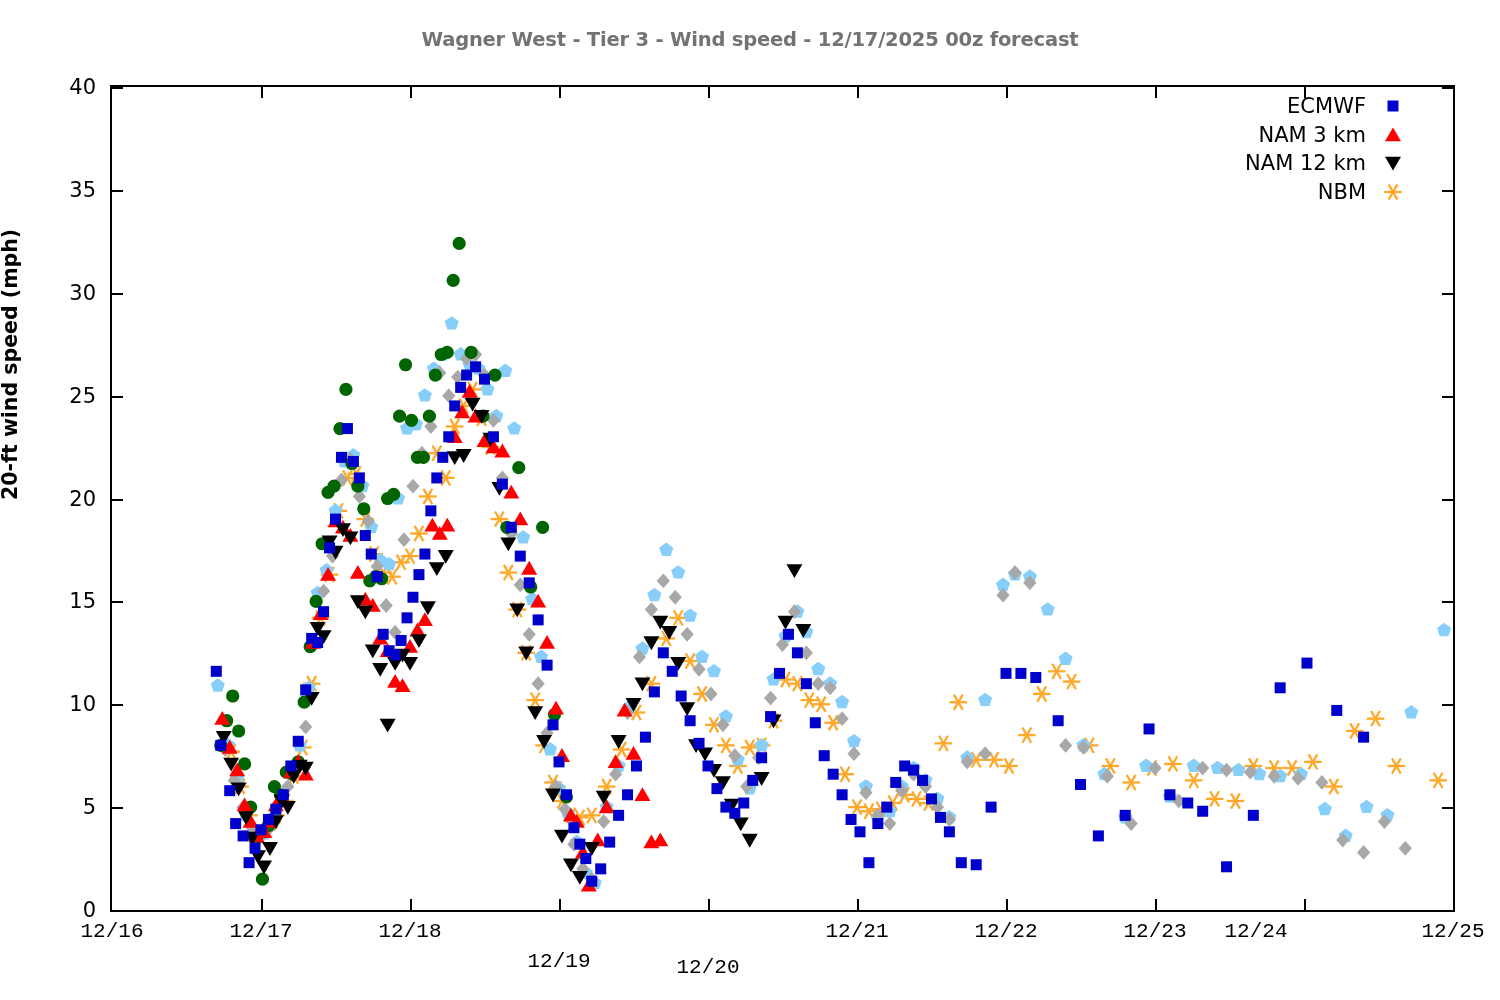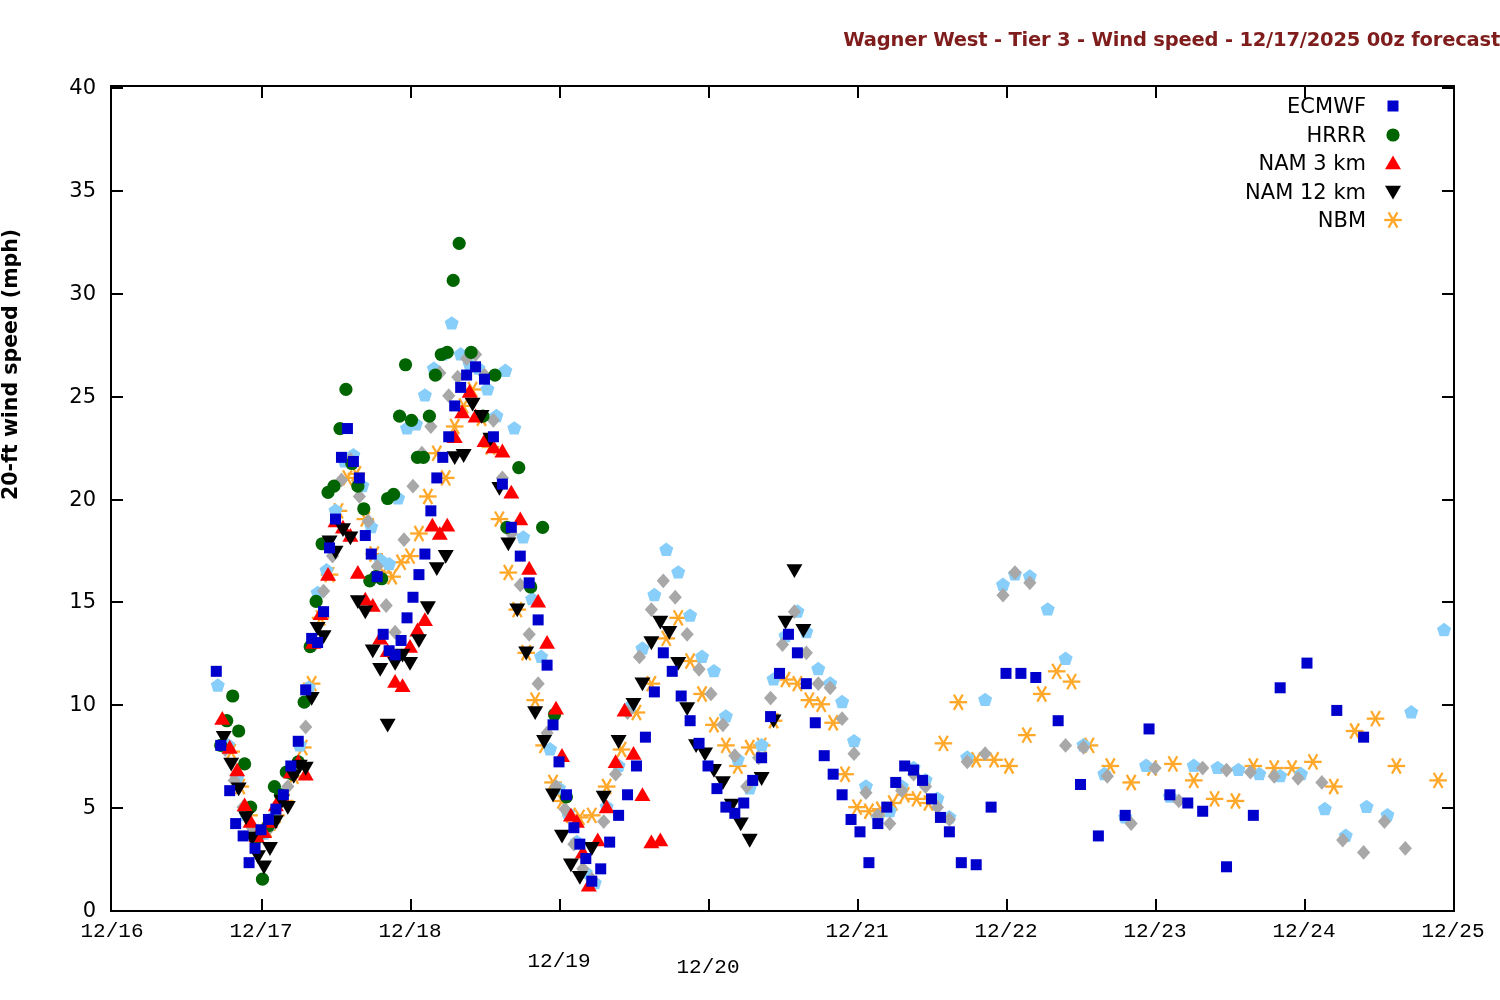--- a/index.html
+++ b/index.html
@@ -1,19 +1,19 @@
 <!DOCTYPE html>
 <html><head>
 <meta charset="utf-8">
 <style>
   html,body{margin:0;padding:0;background:#fff;}
   body{width:1500px;height:1000px;font-family:"DejaVu Sans",sans-serif;overflow:hidden;}
   #root{position:relative;width:1500px;height:1000px;}
-  #title{position:absolute;left:0;top:28px;width:1500px;text-align:right;
-    font-family:"DejaVu Sans",sans-serif;font-weight:bold;font-size:19.5px;color:#7f1d1d;
+  #title{position:absolute;left:0;top:28px;width:1500px;text-align:center;
+    font-family:"DejaVu Sans",sans-serif;font-weight:bold;font-size:19.5px;color:#737373;
     letter-spacing:-0.2px;}
   #plot{position:absolute;left:110px;top:85px;width:1345px;height:827px;
     border:2px solid #000;box-sizing:border-box;background:#fff;}
   #markers{position:absolute;left:0;top:0;width:100%;height:100%;overflow:visible;}
   .ylab{position:absolute;right:1404px;transform:translateY(-50%);
     font-size:21px;color:#000;text-align:right;width:70px;
     font-family:"DejaVu Sans",sans-serif;}
   .ytick{position:absolute;left:0;width:11px;height:2px;background:#000;}
   .xtick{position:absolute;bottom:0;width:2px;height:11px;background:#000;}
   .xtick-top{position:absolute;top:0;width:2px;height:11px;background:#000;}
@@ -1051,26 +1051,20 @@
   <div id="ylabel">20-ft wind speed (mph)</div>
 
   <div id="legend">
       <div class="legrow">
         <div class="legtext">ECMWF</div>
         <div class="legmark"><svg width="34" height="26">
             <rect x="11.5" y="7.5" width="11" height="11" fill="#0000cc"></rect>
           </svg></div>
       </div>
       <div class="legrow">
-        <div class="legtext">HRRR</div>
-        <div class="legmark"><svg width="34" height="26">
-            <circle cx="17" cy="13" r="6.6" fill="#006400"></circle>
-          </svg></div>
-      </div>
-      <div class="legrow">
         <div class="legtext">NAM 3 km</div>
         <div class="legmark"><svg width="34" height="26">
             <polygon points="17,5.4 25,19.2 9,19.2" fill="#ff0000"></polygon>
           </svg></div>
       </div>
       <div class="legrow">
         <div class="legtext">NAM 12 km</div>
         <div class="legmark"><svg width="34" height="26">
             <polygon points="17,20.6 25,6.8 9,6.8" fill="#000000"></polygon>
           </svg></div>
@@ -1097,15 +1091,15 @@
     <div class="ylab" style="top: 189.875px;">35</div>
     <div class="ylab" style="top: 87px;">40</div>
     <div class="xlab" style="left: 112px; top: 920px;">12/16</div>
     <div class="xlab" style="left: 261px; top: 920px;">12/17</div>
     <div class="xlab" style="left: 410px; top: 920px;">12/18</div>
     <div class="xlab" style="left: 559px; top: 920px; margin-top: 30px;">12/19</div>
     <div class="xlab" style="left: 708px; top: 956px;">12/20</div>
     <div class="xlab" style="left: 857px; top: 920px;">12/21</div>
     <div class="xlab" style="left: 1006px; top: 920px;">12/22</div>
     <div class="xlab" style="left: 1155px; top: 920px;">12/23</div>
-    <div class="xlab" style="left: 1304px; top: 920px; text-align: right;">12/24</div>
+    <div class="xlab" style="left: 1256px; top: 920px; text-align: right;">12/24</div>
     <div class="xlab" style="left: 1453px; top: 920px;">12/25</div>
   </div>
 
 </body></html>

